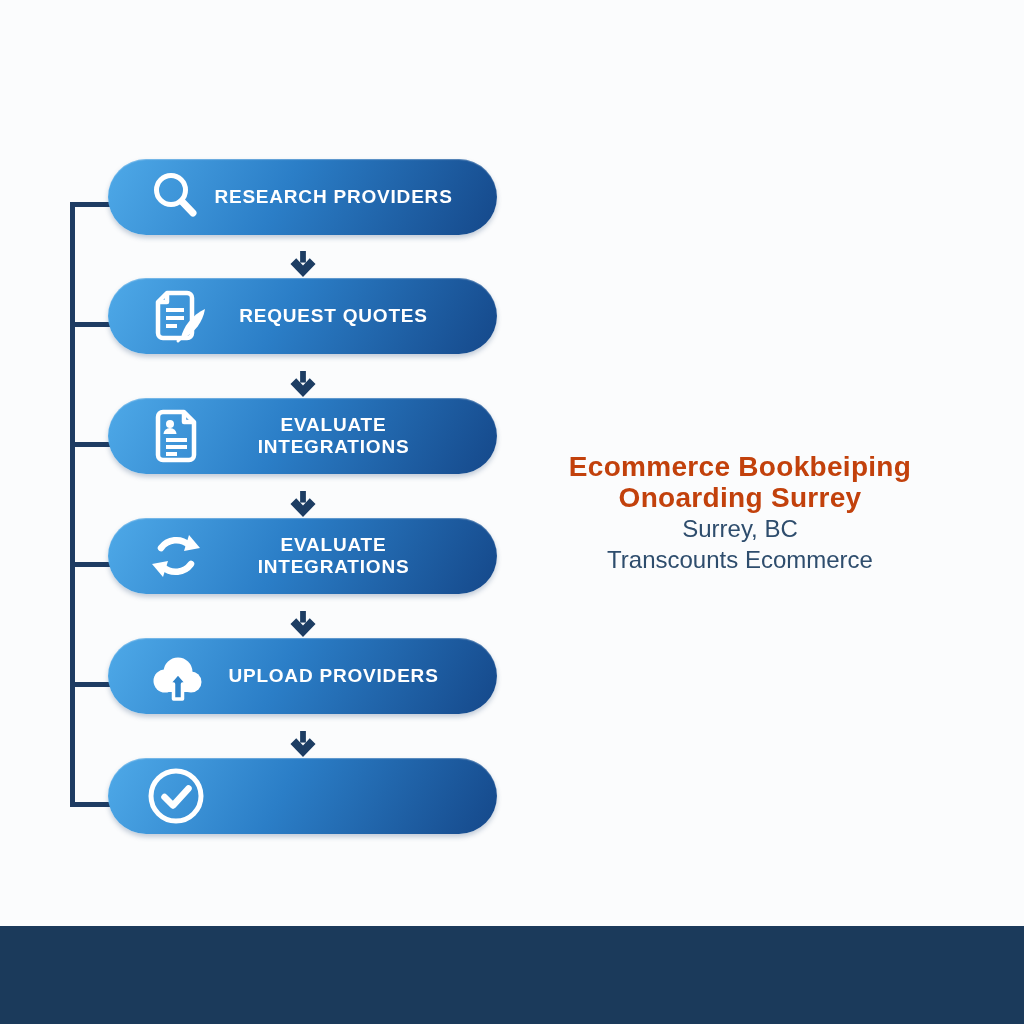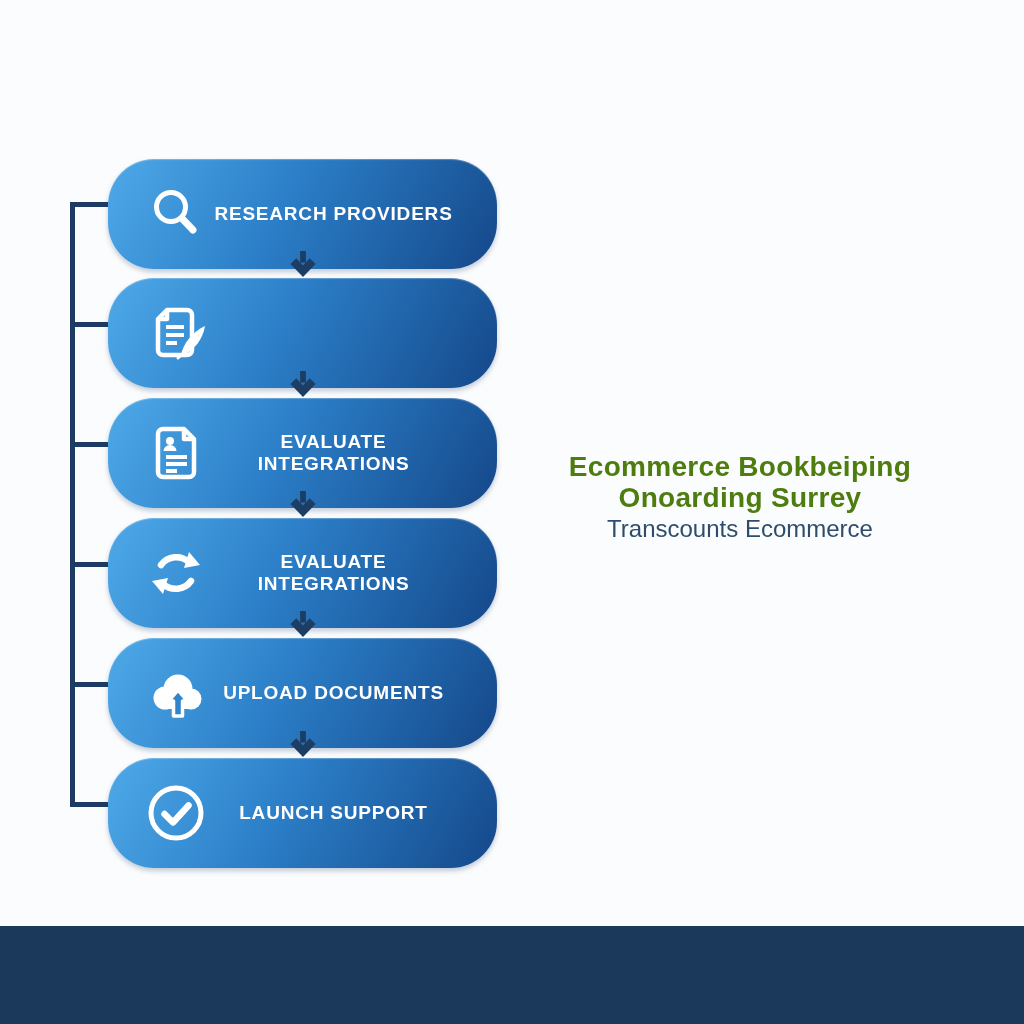--- a/index.html
+++ b/index.html
@@ -14,21 +14,21 @@
     position:absolute; left:70px; top:202px; width:5px; height:603px;
     background:#1e3c63;
   }
   .connector-stub{
     position:absolute; left:70px; width:42px; height:5px; background:#1e3c63;
   }
   .stub1{top:202px;} .stub2{top:322px;} .stub3{top:442px;}
   .stub4{top:562px;} .stub5{top:682px;} .stub6{top:802px;}
   
   .pill{
-    position:absolute; left:108px; width:389px; height:110px;
+    position:absolute; left:108px; width:389px; height:76px;
     border-radius:46px;
     background:linear-gradient(118deg,#4ea9e8 0%, #2b7ec7 45%, #15488a 100%);
     box-shadow:0 3px 5px rgba(23,58,106,.25), inset 0 1px 1px rgba(255,255,255,.28);
   }
   .p1{top:159px;} .p2{top:278px;} .p3{top:398px;}
   .p4{top:518px;} .p5{top:638px;} .p6{top:758px;}
   .pill .icon{
     position:absolute; left:36px; top:50%; transform:translateY(-50%);
     width:64px; height:64px;
   }
@@ -45,21 +45,21 @@
   }
   .a1{top:251px;} .a2{top:371px;} .a3{top:491px;} .a4{top:611px;} .a5{top:731px;}
   .arrow svg{width:100%;height:100%;display:block;}
   
   .title-block{
     position:absolute; left:540px; top:451px; width:400px;
     text-align:center;
   }
   .title-bold{
     font-size:28px; font-weight:bold; line-height:31px;
-    color:#4d7c0f; letter-spacing:.3px;
+    color:#c2410c; letter-spacing:.3px;
   }
   .title-reg{
     font-size:24px; font-weight:400; line-height:31px;
     color:#2e4d6d;
   }
   
   .footer-bar{
     position:absolute; left:0; top:926px; width:1024px; height:98px;
     background:#1b3a5b;
   }
@@ -99,20 +99,21 @@
       <svg viewBox="0 0 64 64" fill="none">
         <path d="M23 9 H43 a5 5 0 0 1 5 5 V49 a5 5 0 0 1 -5 5 H19 a5 5 0 0 1 -5 -5 V18 Z" stroke="#ffffff" stroke-width="4.5" stroke-linejoin="round"></path>
         <path d="M23 9 V18 H14" stroke="#ffffff" stroke-width="4.5" stroke-linejoin="round"></path>
         <line x1="22" y1="26" x2="40" y2="26" stroke="#ffffff" stroke-width="4"></line>
         <line x1="22" y1="34" x2="40" y2="34" stroke="#ffffff" stroke-width="4"></line>
         <line x1="22" y1="42" x2="33" y2="42" stroke="#ffffff" stroke-width="4"></line>
         <path d="M37 54 C39 43 48 31 61 25 C59 38 50 49 41 53 Z" fill="#ffffff"></path>
         <line x1="37" y1="54" x2="34" y2="57" stroke="#ffffff" stroke-width="3" stroke-linecap="round"></line>
       </svg>
     </span>
+    <span class="label">REQUEST QUOTES</span>
   </div>
 
   <div class="arrow a2">
     <svg viewBox="0 0 30 28">
       <path d="M12 0 h6 v12 h-6 Z" fill="#1d3d63"></path>
       <path d="M15 27 L2 13.5 L8 7.5 L15 15 L22 7.5 L28 13.5 Z" fill="#1d3d63"></path>
     </svg>
   </div>
 
   <div class="pill p3">
@@ -161,41 +162,41 @@
       <svg viewBox="0 0 64 64">
         <circle cx="21" cy="37" r="11.5" fill="#ffffff"></circle>
         <circle cx="34" cy="28" r="14.5" fill="#ffffff"></circle>
         <circle cx="47" cy="38" r="10.5" fill="#ffffff"></circle>
         <rect x="19" y="37" width="30" height="11" rx="5" fill="#ffffff"></rect>
         <g stroke="#ffffff" stroke-width="3.5" stroke-linejoin="round">
           <path d="M34 29 L24.5 40 H29.5 V55 H38.5 V40 H43.5 Z" fill="#2f84cb"></path>
         </g>
       </svg>
     </span>
-    <span class="label">UPLOAD DOCUMENTS</span>
+    <span class="label">UPLOAD PROVIDERS</span>
   </div>
 
   <div class="arrow a5">
     <svg viewBox="0 0 30 28">
       <path d="M12 0 h6 v12 h-6 Z" fill="#1d3d63"></path>
       <path d="M15 27 L2 13.5 L8 7.5 L15 15 L22 7.5 L28 13.5 Z" fill="#1d3d63"></path>
     </svg>
   </div>
 
   <div class="pill p6">
     <span class="icon">
       <svg viewBox="0 0 64 64" fill="none">
         <circle cx="32" cy="32" r="25" stroke="#ffffff" stroke-width="5"></circle>
         <path d="M20.5 33 L29 41.5 L44.5 24.5" stroke="#ffffff" stroke-width="6.5" stroke-linecap="round" stroke-linejoin="round"></path>
       </svg>
     </span>
-    <span class="label">LAUNCH SUPPORT</span>
   </div>
 
   <div class="title-block">
     <div class="title-bold">Ecommerce Bookbeiping</div>
     <div class="title-bold">Onoarding Surrey</div>
+    <div class="title-reg">Surrey, BC</div>
     <div class="title-reg">Transcounts Ecommerce</div>
   </div>
 
   <div class="footer-bar"></div>
 
 </div>
 
 </body></html>

